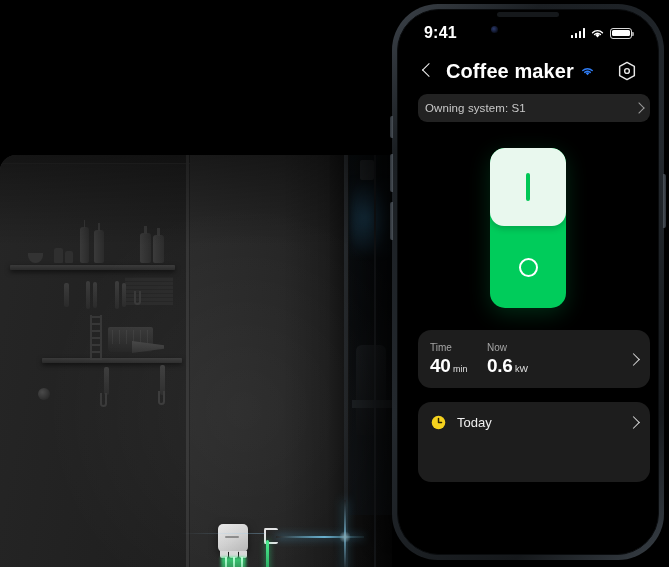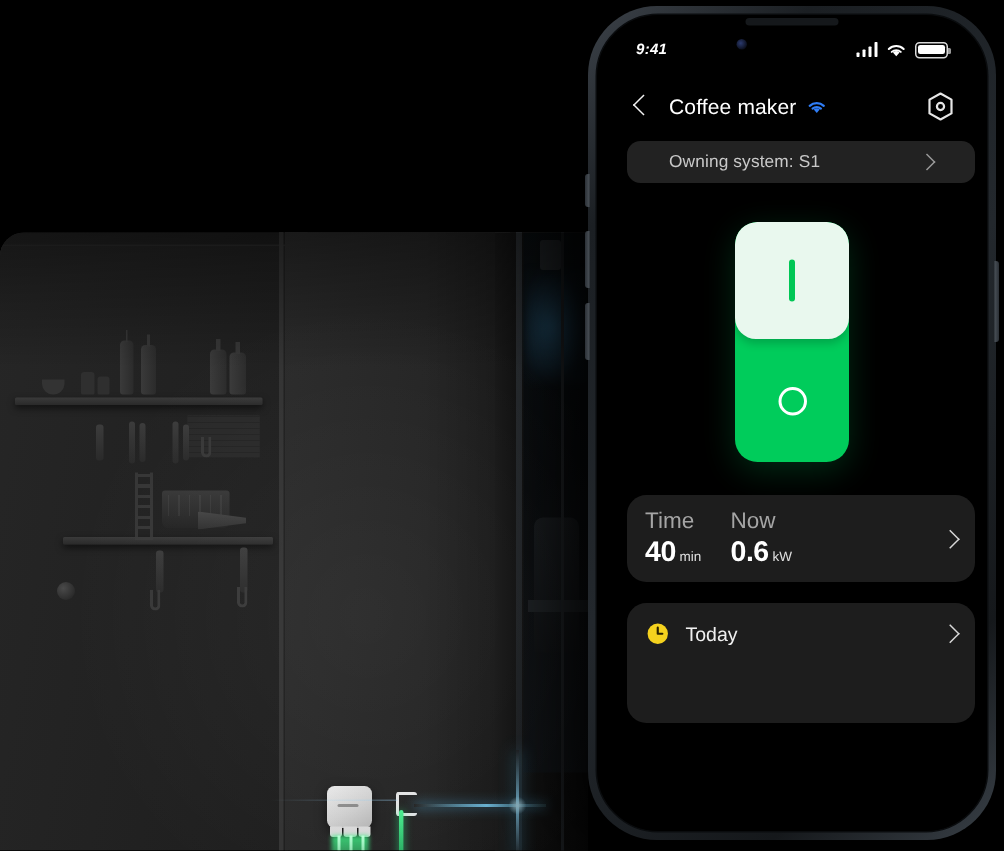--- a/index.html
+++ b/index.html
@@ -255,21 +255,21 @@
     border-radius: 50%;
     background: radial-gradient(circle at 40% 40%, #2b3a6e, #0b0f1d 70%);
   }
 
   
   .statusbar {
     position: absolute; left: 0; top: 12px; width: 100%; height: 22px;
     display: flex; align-items: center; justify-content: space-between;
     padding: 0 26px;
   }
-  .clock { color: #fff; font-size: 10px; font-weight: bold; letter-spacing: .2px; font-style: italic; }
+  .clock { color: #fff; font-size: 16px; font-weight: bold; letter-spacing: .2px; }
   .status-right { display: flex; align-items: center; gap: 5px; }
   .bars { display: flex; align-items: flex-end; gap: 1.5px; height: 10px; }
   .bars i { width: 2.5px; background: #fff; border-radius: .5px; }
   .bars i:nth-child(1){height:3px}.bars i:nth-child(2){height:5px}
   .bars i:nth-child(3){height:7.5px}.bars i:nth-child(4){height:10px}
   .battery {
     width: 22px; height: 11px; border: 1.2px solid rgba(255,255,255,.85);
     border-radius: 3px; position: relative; padding: 1.2px;
   }
   .battery:after {
@@ -286,31 +286,31 @@
   .back-chevron {
     width: 20px; height: 20px; position: relative; flex: 0 0 auto;
     cursor: pointer;
   }
   .back-chevron:before {
     content:''; position:absolute; left:6px; top:4px; width:9px; height:9px;
     border-left: 1.8px solid #f2f2f2; border-bottom: 1.8px solid #f2f2f2;
     transform: rotate(45deg);
   }
   .page-title {
-    color: #fff; font-size: 14px; font-weight: normal; margin-left: 8px;
+    color: #fff; font-size: 20px; font-weight: bold; margin-left: 8px;
     letter-spacing: .1px; white-space: nowrap;
   }
   .wifi-badge { margin-left: 6px; display: flex; align-items: flex-end; }
   .settings-icon { margin-left: auto; width: 22px; height: 22px; }
 
   
   .pill {
     position: absolute; left: 20px; top: 84px; width: 232px; height: 28px;
     background: #222222; border-radius: 9px;
-    display: flex; align-items: center; padding: 0 28px;
+    display: flex; align-items: center; padding: 0 7px;
   }
   .pill-text { color: #c9c9c9; font-size: 11.5px; letter-spacing: .1px; }
   .chev-right {
     margin-left: auto; width: 8px; height: 8px;
     border-top: 1.5px solid #9a9a9a; border-right: 1.5px solid #9a9a9a;
     transform: rotate(45deg);
   }
   .chev-right.lg { width: 9px; height: 9px; border-width: 1.7px; border-color: #d8d8d8; }
 
   
@@ -342,21 +342,21 @@
     border: 2.4px solid #ffffff;
   }
 
   
   .card {
     position: absolute; left: 20px; width: 232px;
     background: #1d1d1d; border-radius: 13px;
   }
   .stats-card { top: 320px; height: 58px; display: flex; align-items: center; padding: 0 12px; }
   .stat { display: flex; flex-direction: column; justify-content: center; }
-  .stat-label { color: #a5a5a5; font-size: 15px; margin-bottom: 2px; }
+  .stat-label { color: #a5a5a5; font-size: 10px; margin-bottom: 2px; }
   .stat-value { display: flex; align-items: baseline; }
   .stat-num { color: #fff; font-size: 19px; font-weight: bold; letter-spacing: -.3px; }
   .stat-unit { color: #e0e0e0; font-size: 9px; margin-left: 2.5px; }
   .stat.s1 { width: 57px; }
   .stat.s2 { width: 63px; }
   .stat.s3 { width: 66px; }
   .stats-card .chev-right { margin-left: auto; }
 
   
   .action-card { top: 392px; height: 80px; }

